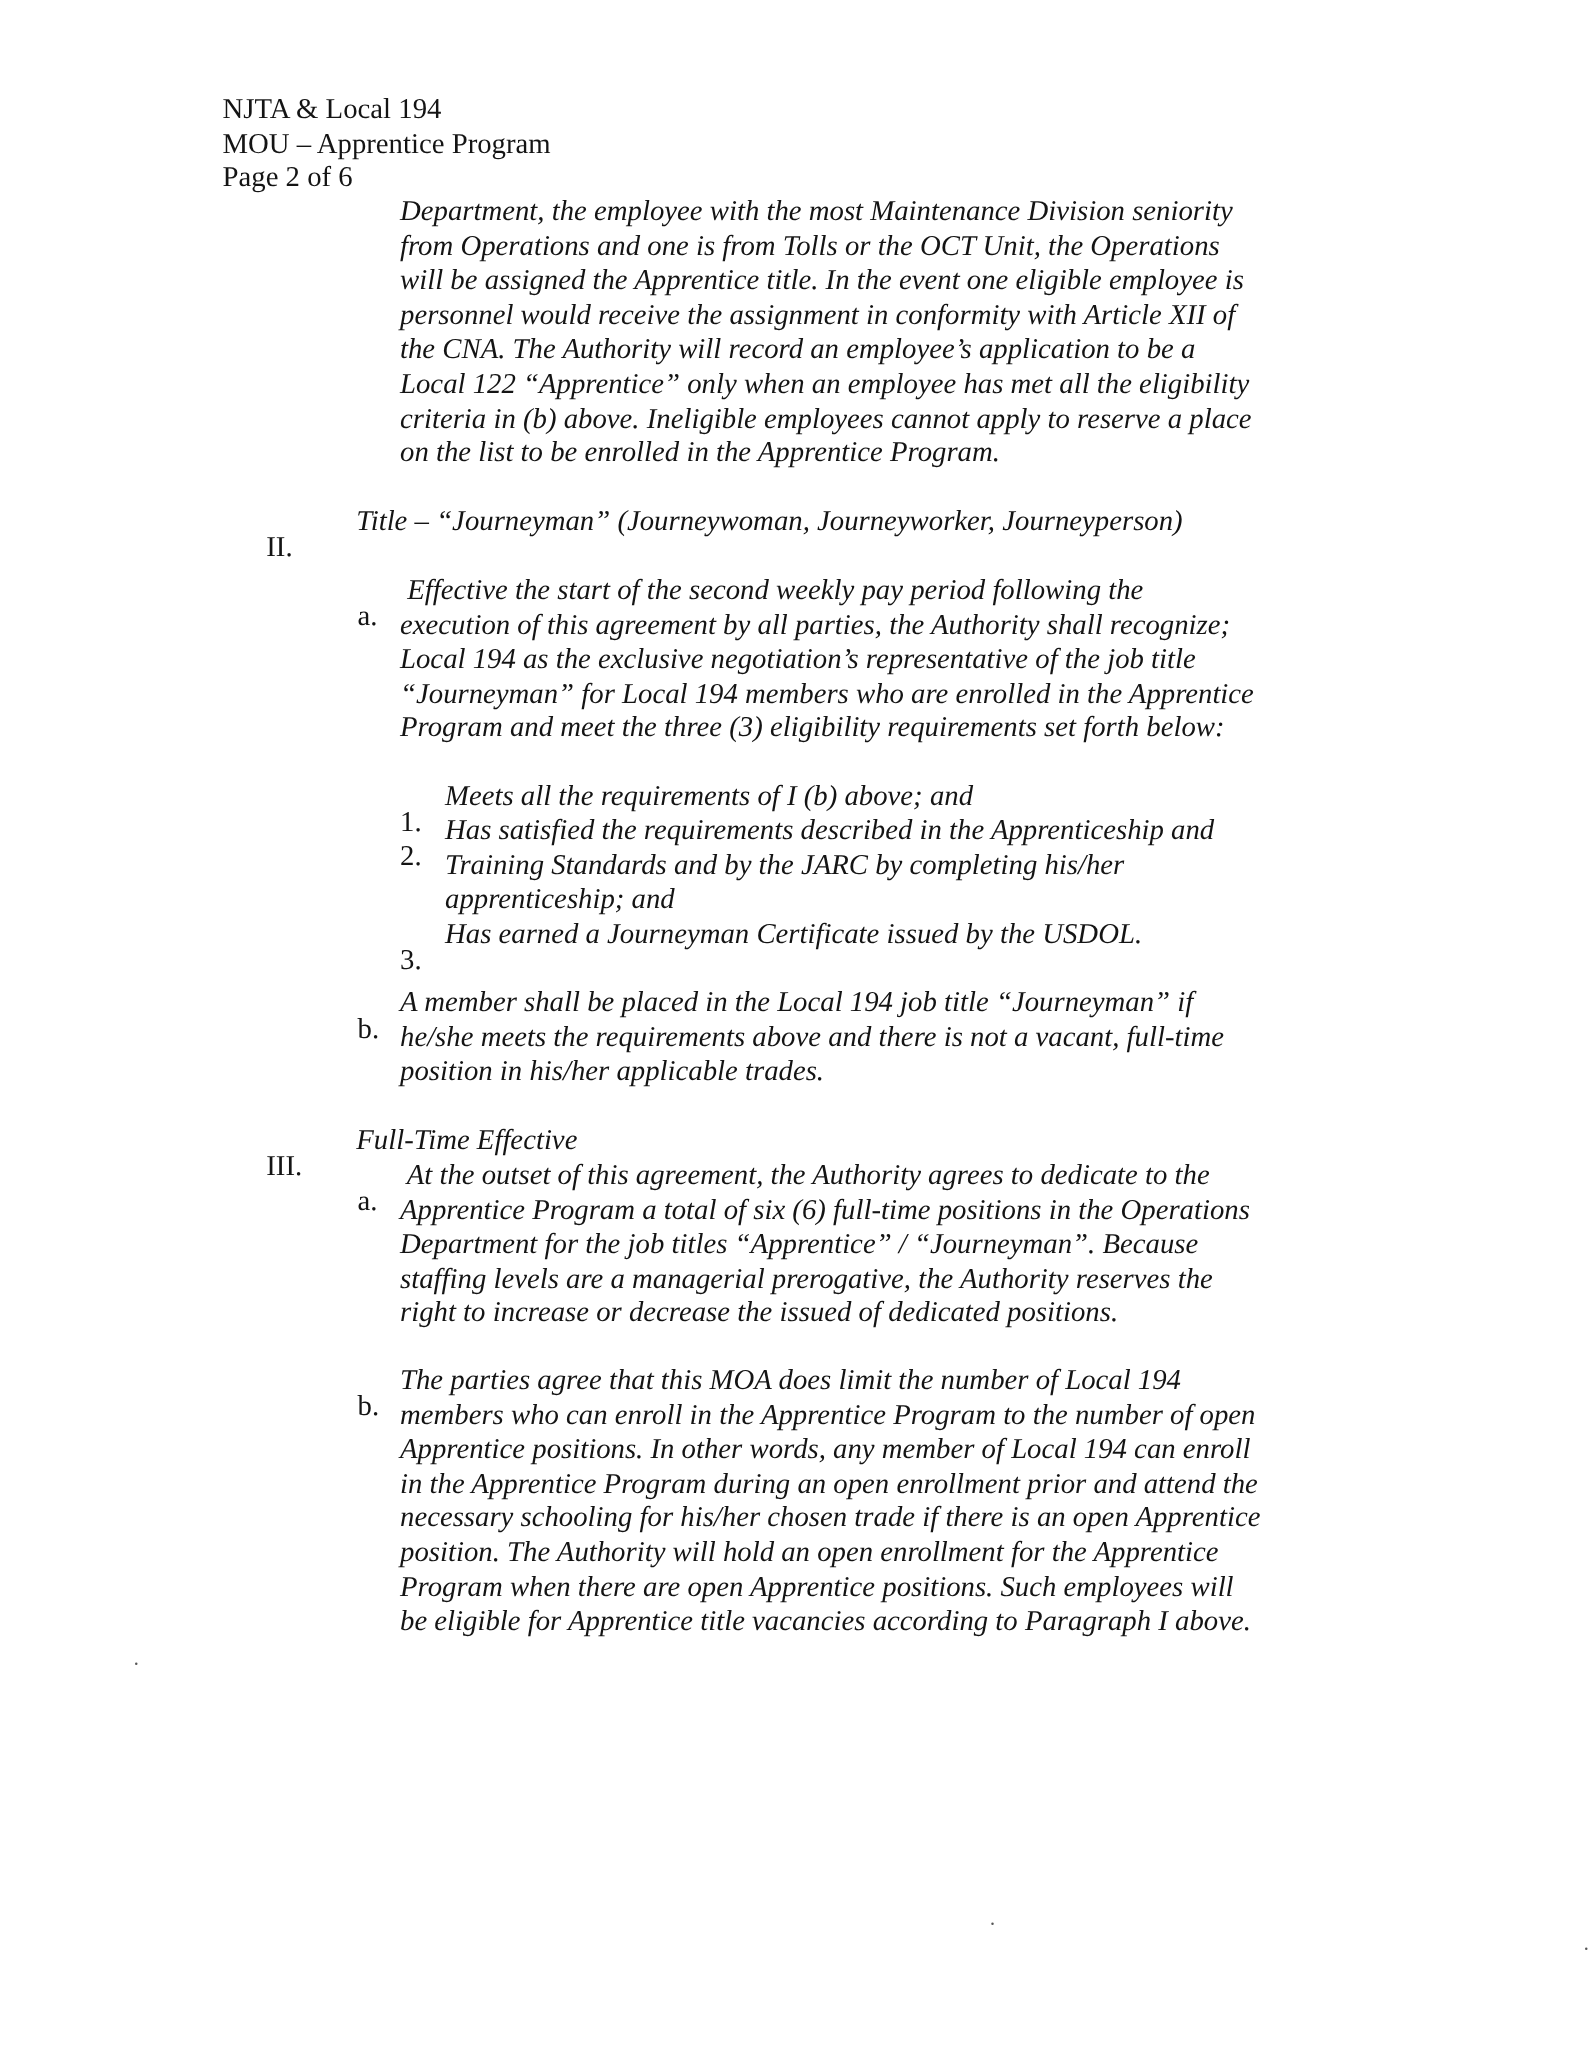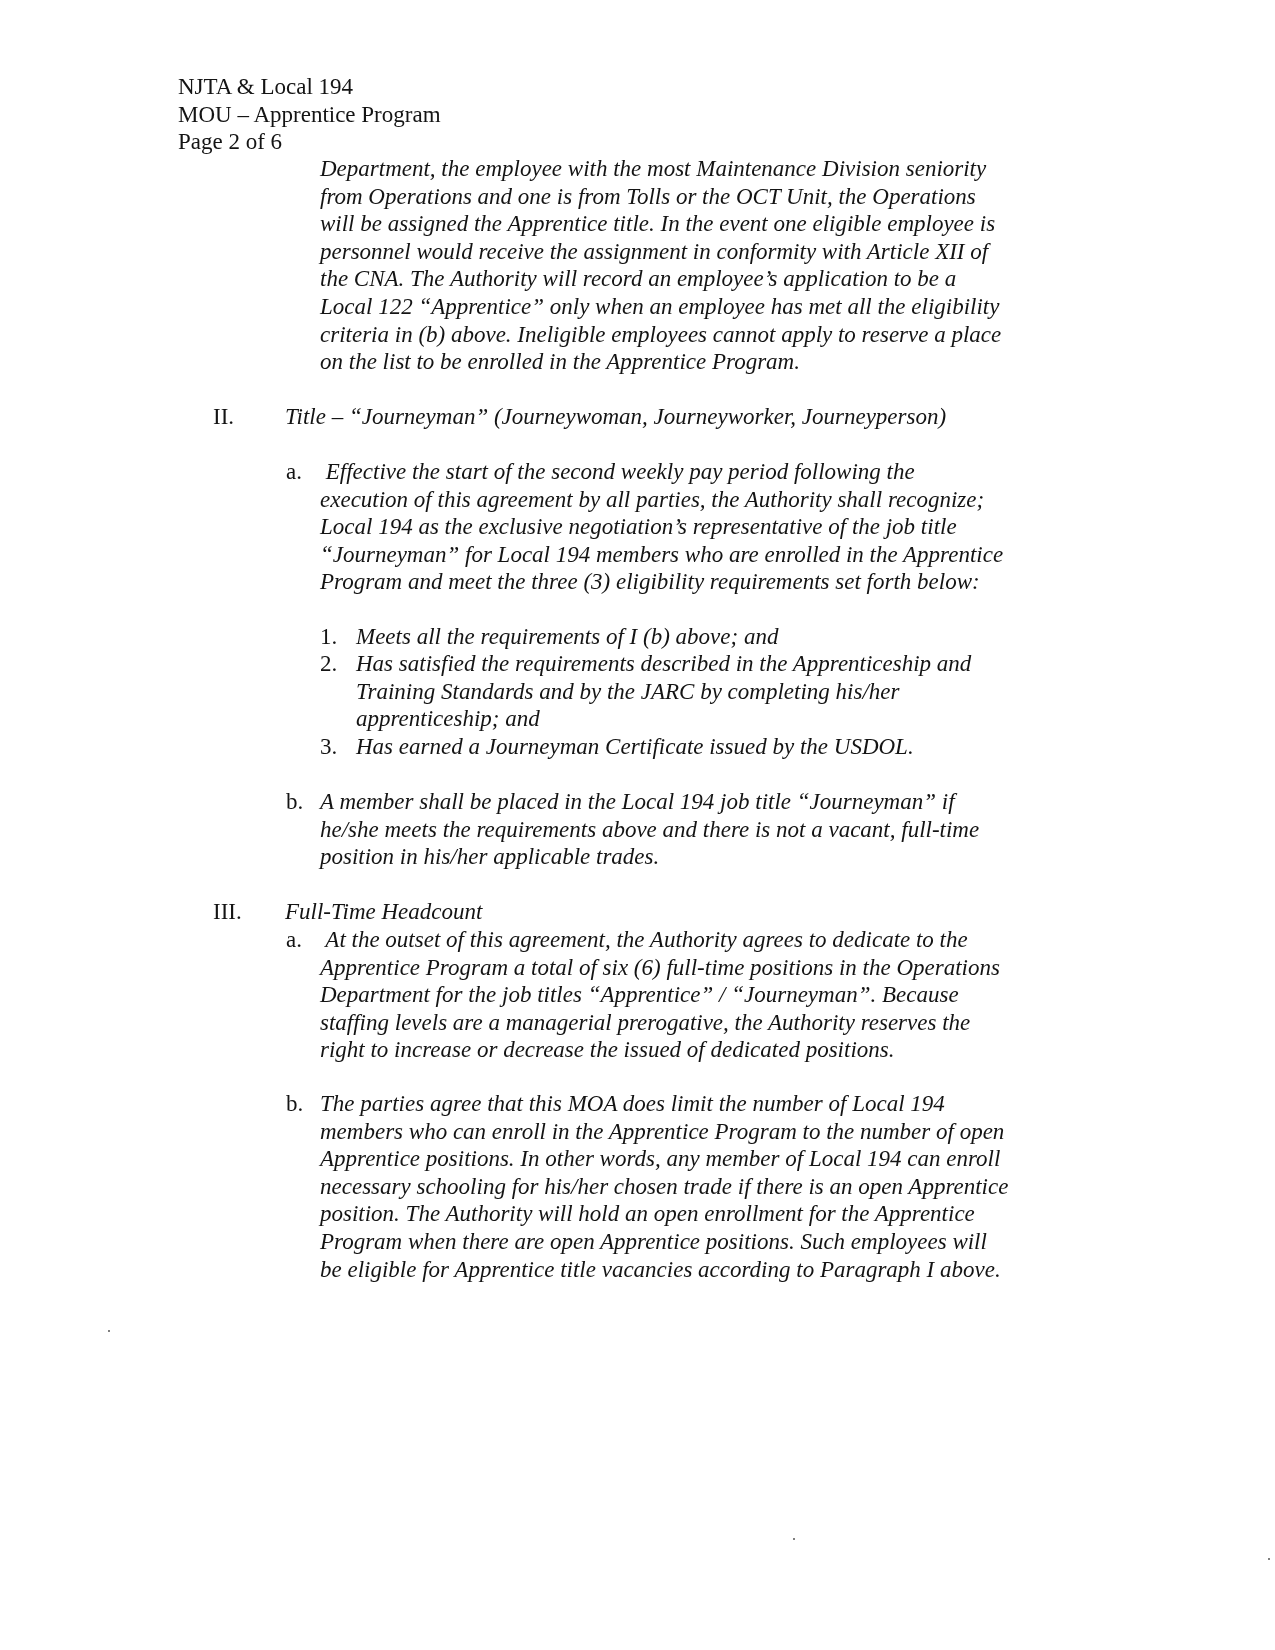--- a/index.html
+++ b/index.html
@@ -5,21 +5,21 @@
     html, body { margin: 0; padding: 0; background: #ffffff; }
     body {
       width: 1275px; height: 1650px; position: relative; overflow: hidden;
       font-family: "Liberation Serif", "DejaVu Serif", serif;
       color: #141414; font-size: 23px; line-height: 27.6px;
     }
     .header { position: absolute; left: 178px; top: 73px; }
     .header div { white-space: nowrap; }
     .block { position: absolute; font-style: italic; }
     .line { white-space: nowrap; display: block; }
-    .num { position: absolute; }
+    .num { position: absolute; margin-top: 21px; }
     .speck { position: absolute; width: 2px; height: 2px; background: #555; border-radius: 1px; }
   </style>
 </head>
 <body>
 
 <div class="header">
   <div>NJTA &amp; Local 194</div>
   <div>MOU – Apprentice Program</div>
   <div>Page 2 of 6</div>
 </div>
@@ -65,36 +65,37 @@
 </div>
 
 <div class="num" style="left:286px; top:788px;">b.</div>
 <div class="block" style="left:320px; top:788px;">
   <span class="line">A member shall be placed in the Local 194 job title “Journeyman” if</span>
   <span class="line">he/she meets the requirements above and there is not a vacant, full-time</span>
   <span class="line">position in his/her applicable trades.</span>
 </div>
 
 <div class="num" style="left:213px; top:898px;">III.</div>
-<div class="block" style="left:285px; top:898px;">Full-Time Headcount</div>
+<div class="block" style="left:285px; top:898px;">Full-Time Effective</div>
 
 <div class="num" style="left:286px; top:926px;">a.</div>
 <div class="block" style="left:320px; top:926px;">
   <span class="line" style="white-space:pre;"> At the outset of this agreement, the Authority agrees to dedicate to the</span>
   <span class="line">Apprentice Program a total of six (6) full-time positions in the Operations</span>
   <span class="line">Department for the job titles “Apprentice” / “Journeyman”.  Because</span>
   <span class="line">staffing levels are a managerial prerogative, the Authority reserves the</span>
   <span class="line">right to increase or decrease the issued of dedicated positions.</span>
 </div>
 
 <div class="num" style="left:286px; top:1090px;">b.</div>
 <div class="block" style="left:320px; top:1090px;">
   <span class="line">The parties agree that this MOA does limit the number of Local 194</span>
   <span class="line">members who can enroll in the Apprentice Program to the number of open</span>
   <span class="line">Apprentice positions.  In other words, any member of Local 194 can enroll</span>
+  <span class="line">in the Apprentice Program during an open enrollment prior and attend the</span>
   <span class="line">necessary schooling for his/her chosen trade if there is an open Apprentice</span>
   <span class="line">position. The Authority will hold an open enrollment for the Apprentice</span>
   <span class="line">Program when there are open Apprentice positions.  Such employees will</span>
   <span class="line">be eligible for Apprentice title vacancies according to Paragraph I above.</span>
 </div>
 
 <div class="speck" style="left:108px; top:1330px;"></div>
 <div class="speck" style="left:793px; top:1538px;"></div>
 <div class="speck" style="left:1268px; top:1558px;"></div>
 

